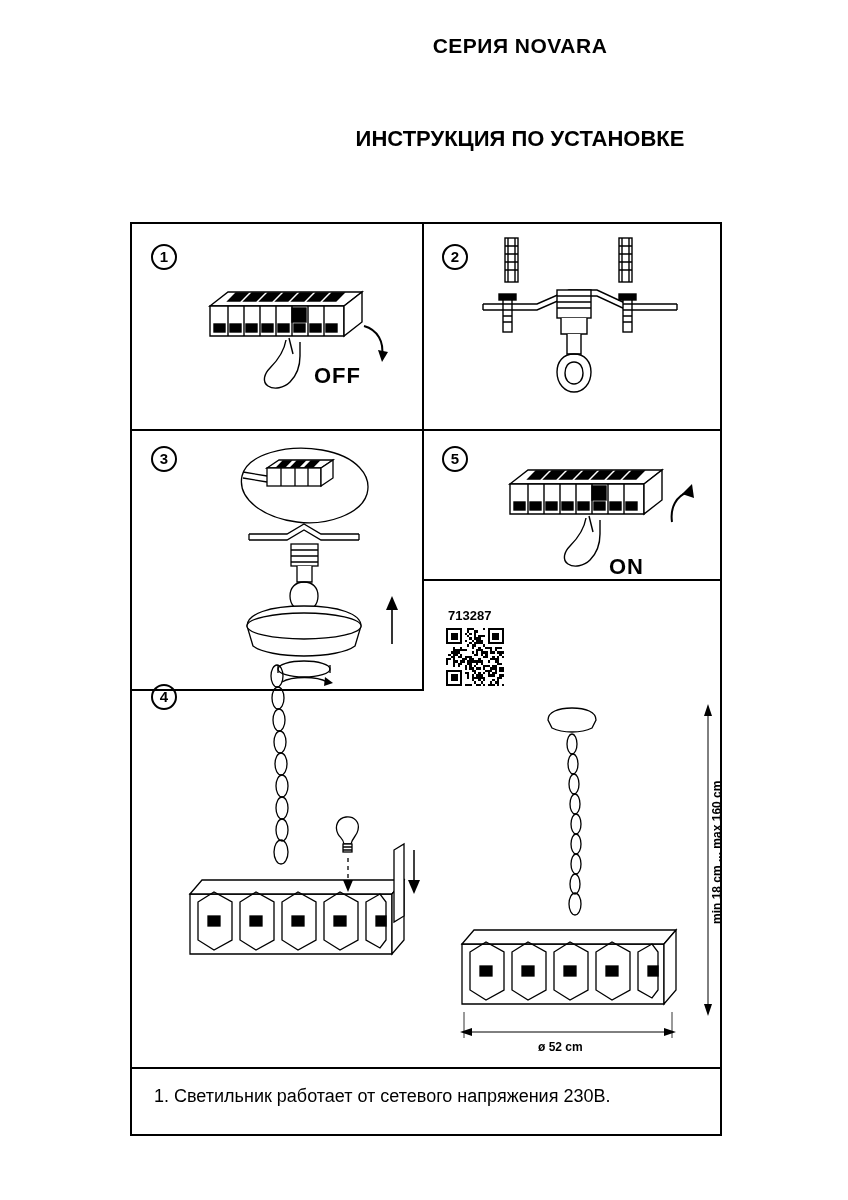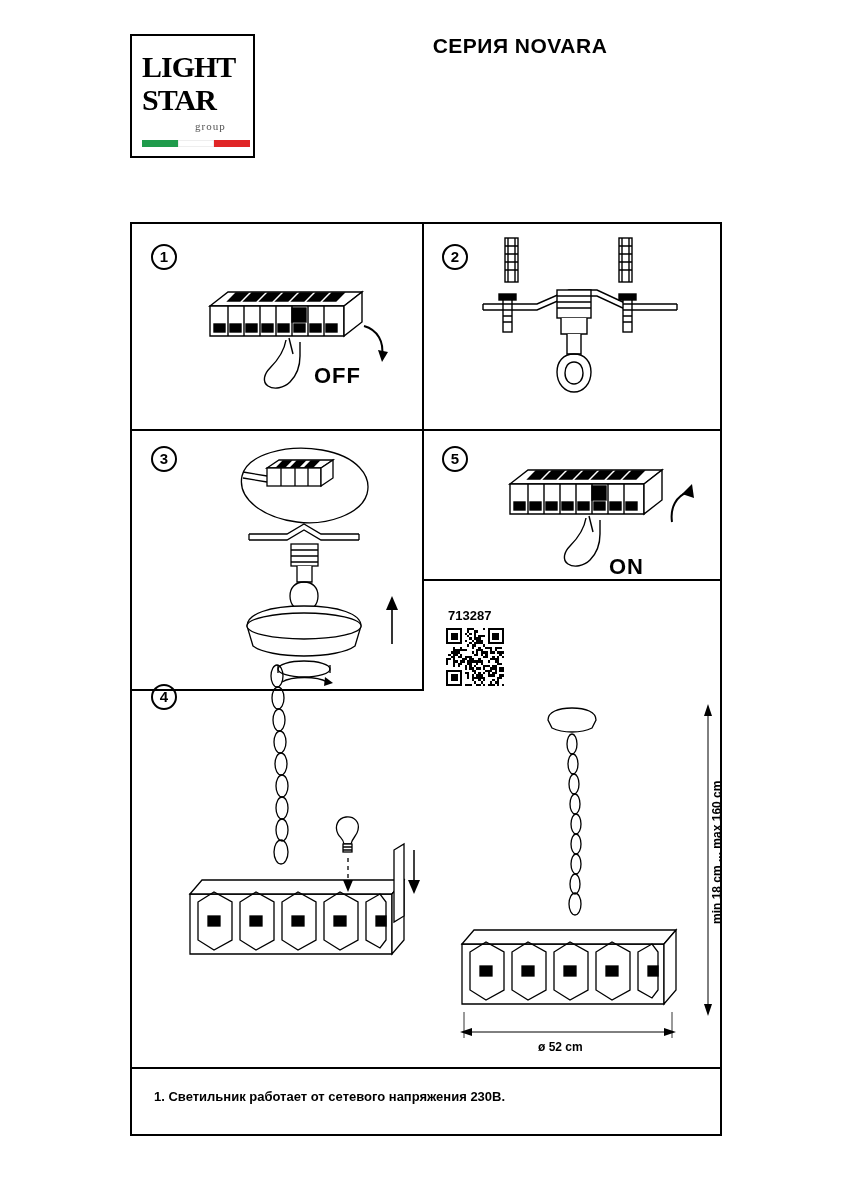--- a/index.html
+++ b/index.html
@@ -172,32 +172,23 @@
   }
   .qr i { display: block; }
 </style>
 </head>
 <body>
 
 <div class="page">
 
   <div class="header">
 
-    <div class="logo-box">
-      <div class="logo-light">LIGHT</div>
-      <div class="logo-star">STAR</div>
-      <div class="logo-group">group</div>
-      <div class="logo-flag">
-        <span id="flag0" style="background: rgb(31, 155, 75);"></span>
-          <span id="flag1" style="background: rgb(255, 255, 255); box-shadow: rgb(221, 221, 221) 0px 0px 0px 0.5px inset;"></span>
-          <span id="flag2" style="background: rgb(224, 37, 38);"></span>
-      </div>
-    </div>
 
     <div class="series-line">СЕРИЯ NOVARA</div>
+    <div class="title-line1">ИНСТРУКЦИЯ ПО УСТАНОВКЕ</div>
   </div>
 
   <div class="frame">
 
     <div class="cell-line" style="left:0;top:205px;width:588px;height:2px;"></div>
     <div class="cell-line" style="left:0;top:465px;width:290px;height:2px;"></div>
     <div class="cell-line" style="left:290px;top:355px;width:298px;height:2px;"></div>
     <div class="cell-line" style="left:0;top:843px;width:588px;height:2px;"></div>
     <div class="cell-line" style="left:290px;top:0;width:2px;height:467px;"></div>
 
@@ -1078,17 +1069,17 @@
         <path d="M40 338 L248 338" stroke-width="1"></path>
         <path d="M48 334 L36 338 L48 342 Z" fill="#000" stroke="none"></path>
         <path d="M240 334 L252 338 L240 342 Z" fill="#000" stroke="none"></path>
         <path d="M40 318 L40 344 M248 318 L248 344" stroke-width="0.8"></path>
       </g>
     </svg>
     <div class="dim-label vert" style="left:578px;top:700px;">min 18 cm ... max 160 cm</div>
     <div class="dim-label" style="left:406px;top:816px;">ø 52 cm</div>
 
     <div style="position:absolute;left:22px;top:862px;width:540px;">
-      <div style="font-size:13px;font-weight:700;line-height:21px;">1. Светильник работает от сетевого напряжения 230В.</div>
+      <div style="font-size:18px;font-weight:400;line-height:21px;">1. Светильник работает от сетевого напряжения 230В.</div>
     </div>
 
   </div>
 </div>
 
 </body></html>

